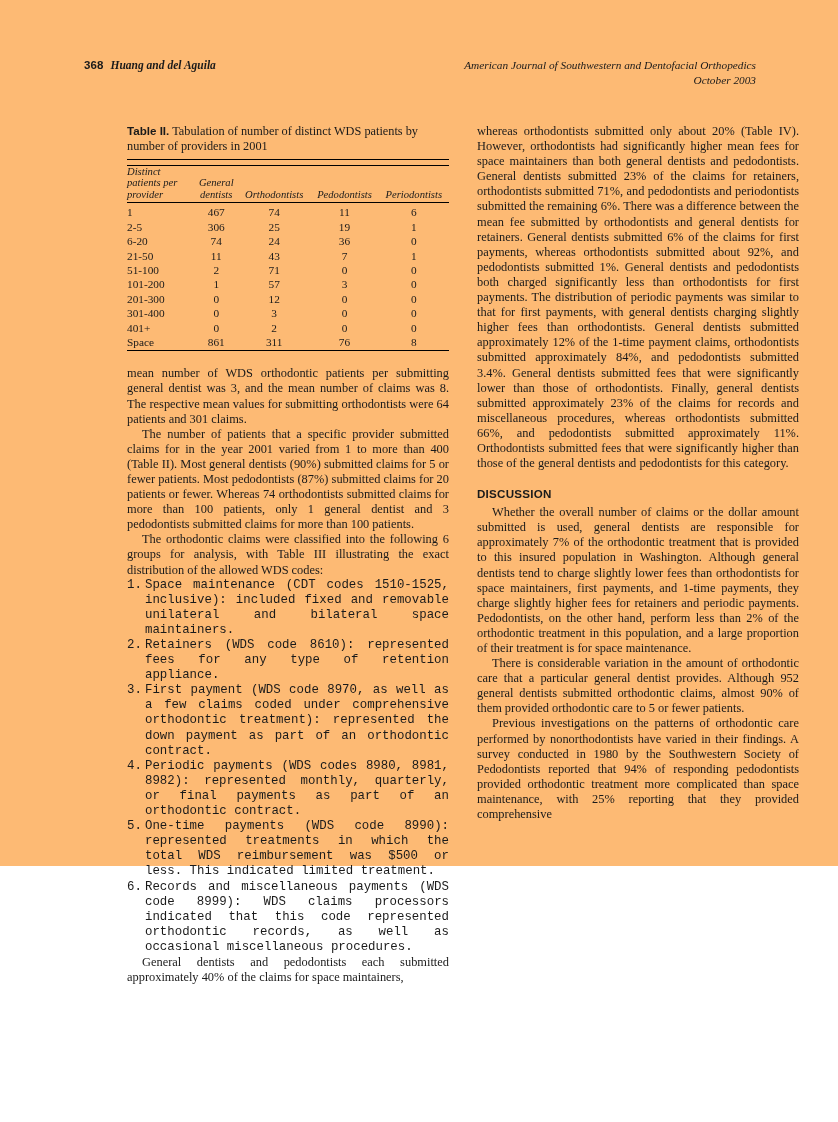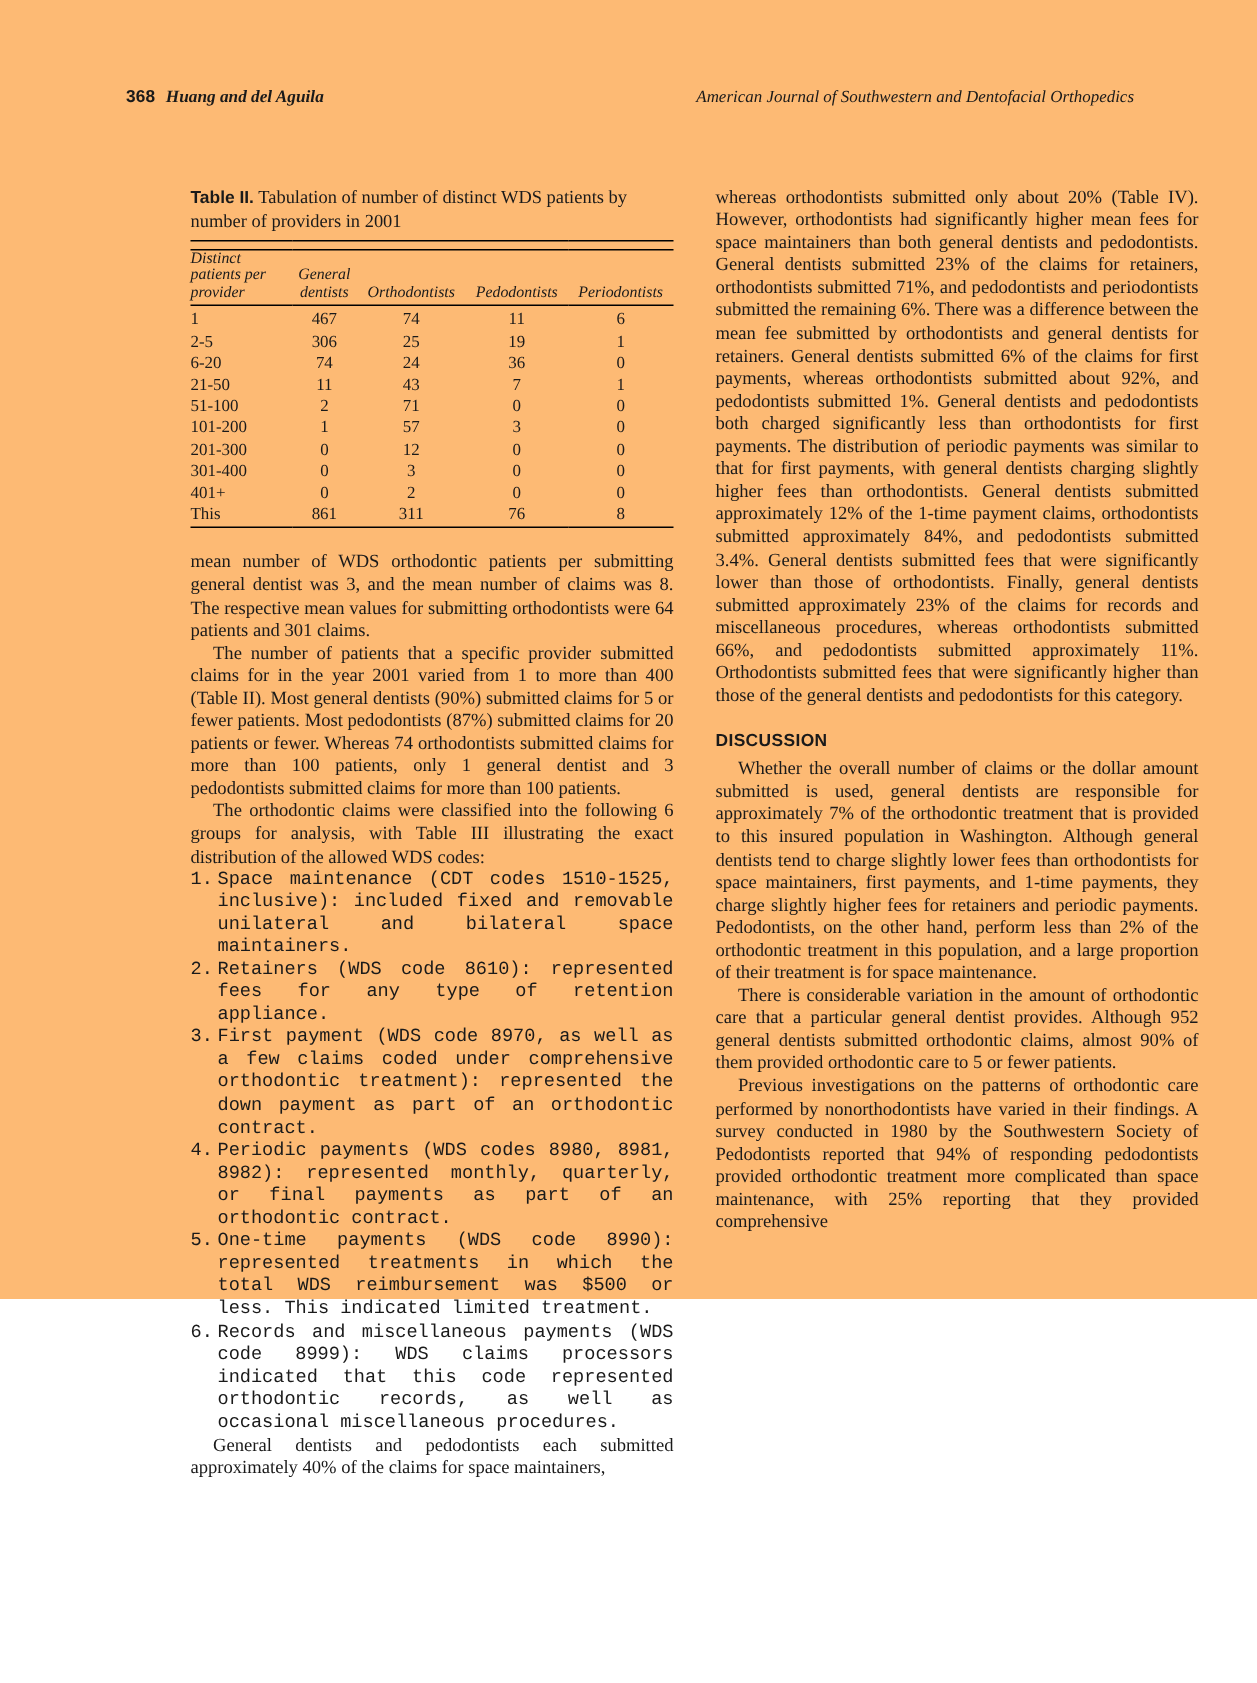--- a/index.html
+++ b/index.html
@@ -172,20 +172,21 @@
 <body>
 
 <div class="page">
 
   <div class="runhead">
     <div class="runhead-left">
       <span class="folio">368</span><span class="runhead-authors">Huang and del Aguila</span>
     </div>
     <div class="runhead-right">
       <div>American Journal of Southwestern and Dentofacial Orthopedics</div>
+      <div>October 2003</div>
     </div>
   </div>
 
   <div class="col col-left">
 
     <div class="table-block">
       <p class="table-caption">
         <span class="tbl-label">Table II.</span>
         <span>Tabulation of number of distinct WDS patients by number of providers in 2001</span>
       </p>
@@ -271,21 +272,21 @@
               <td>0</td>
             </tr>
             <tr>
               <td class="first">401+</td>
               <td>0</td>
               <td>2</td>
               <td>0</td>
               <td>0</td>
             </tr>
             <tr class="tbody-pad-bot">
-              <td class="first">This</td>
+              <td class="first">Space</td>
               <td>861</td>
               <td>311</td>
               <td>76</td>
               <td>8</td>
             </tr>
           </tbody>
         <tfoot>
           <tr>
             <td class="rule-bot" colspan="5"></td>
           </tr>

